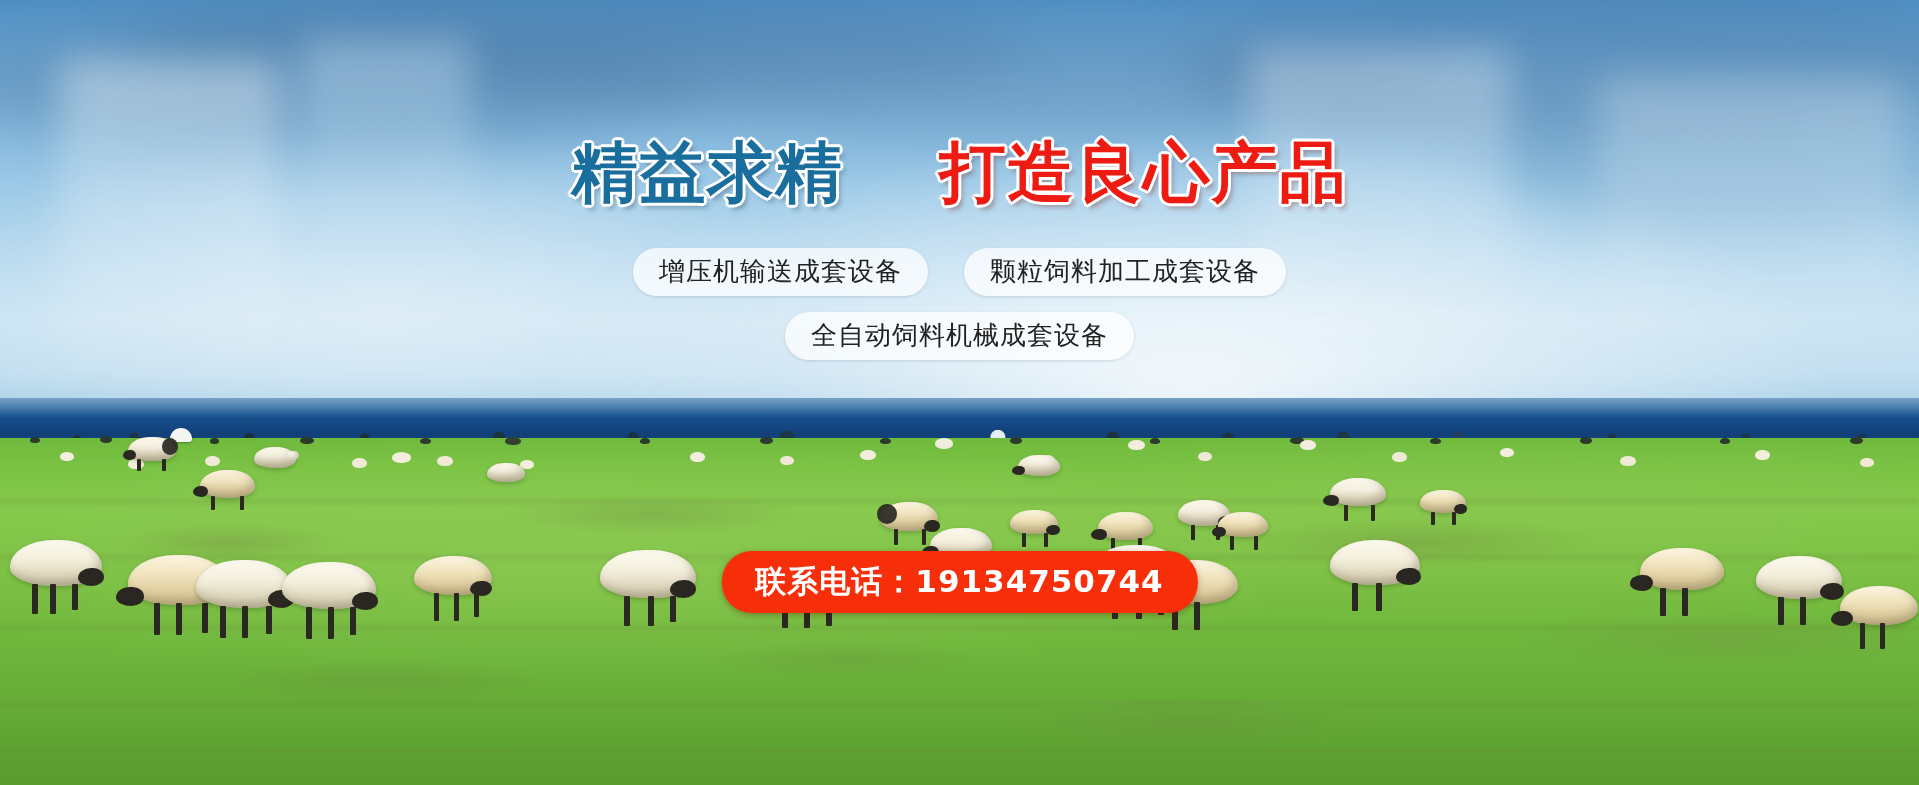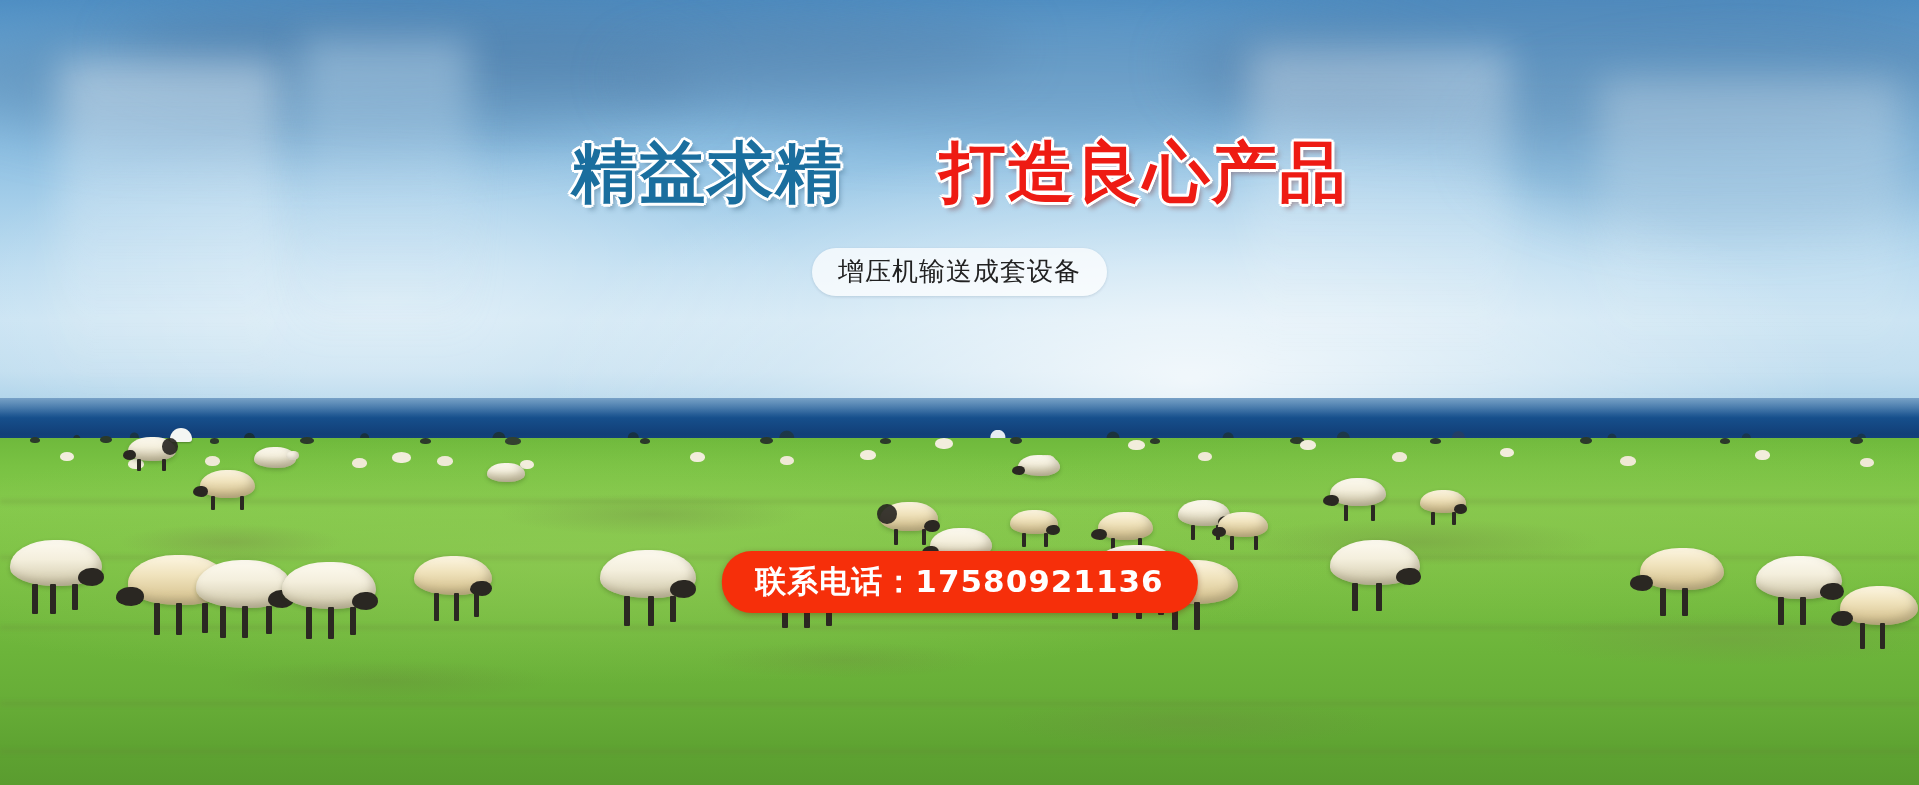--- a/index.html
+++ b/index.html
@@ -509,24 +509,26 @@
     <div class="headline">
       <span class="seg seg-blue">精益求精</span>
       <span class="seg-gap"></span>
       <span class="seg seg-red">打造良心产品</span>
     </div>
 
     <div class="pill-rows">
 
       <div class="pill-row">
         <div class="pill">增压机输送成套设备</div>
+        <div class="pill">颗粒饲料加工成套设备</div>
       </div>
 
       <div class="pill-row">
+        <div class="pill">全自动饲料机械成套设备</div>
       </div>
 
 
     </div>
 
-    <div class="phone-pill">联系电话：17580921136</div>
+    <div class="phone-pill">联系电话：19134750744</div>
 
   </div>
 </div>
 
 </body></html>

